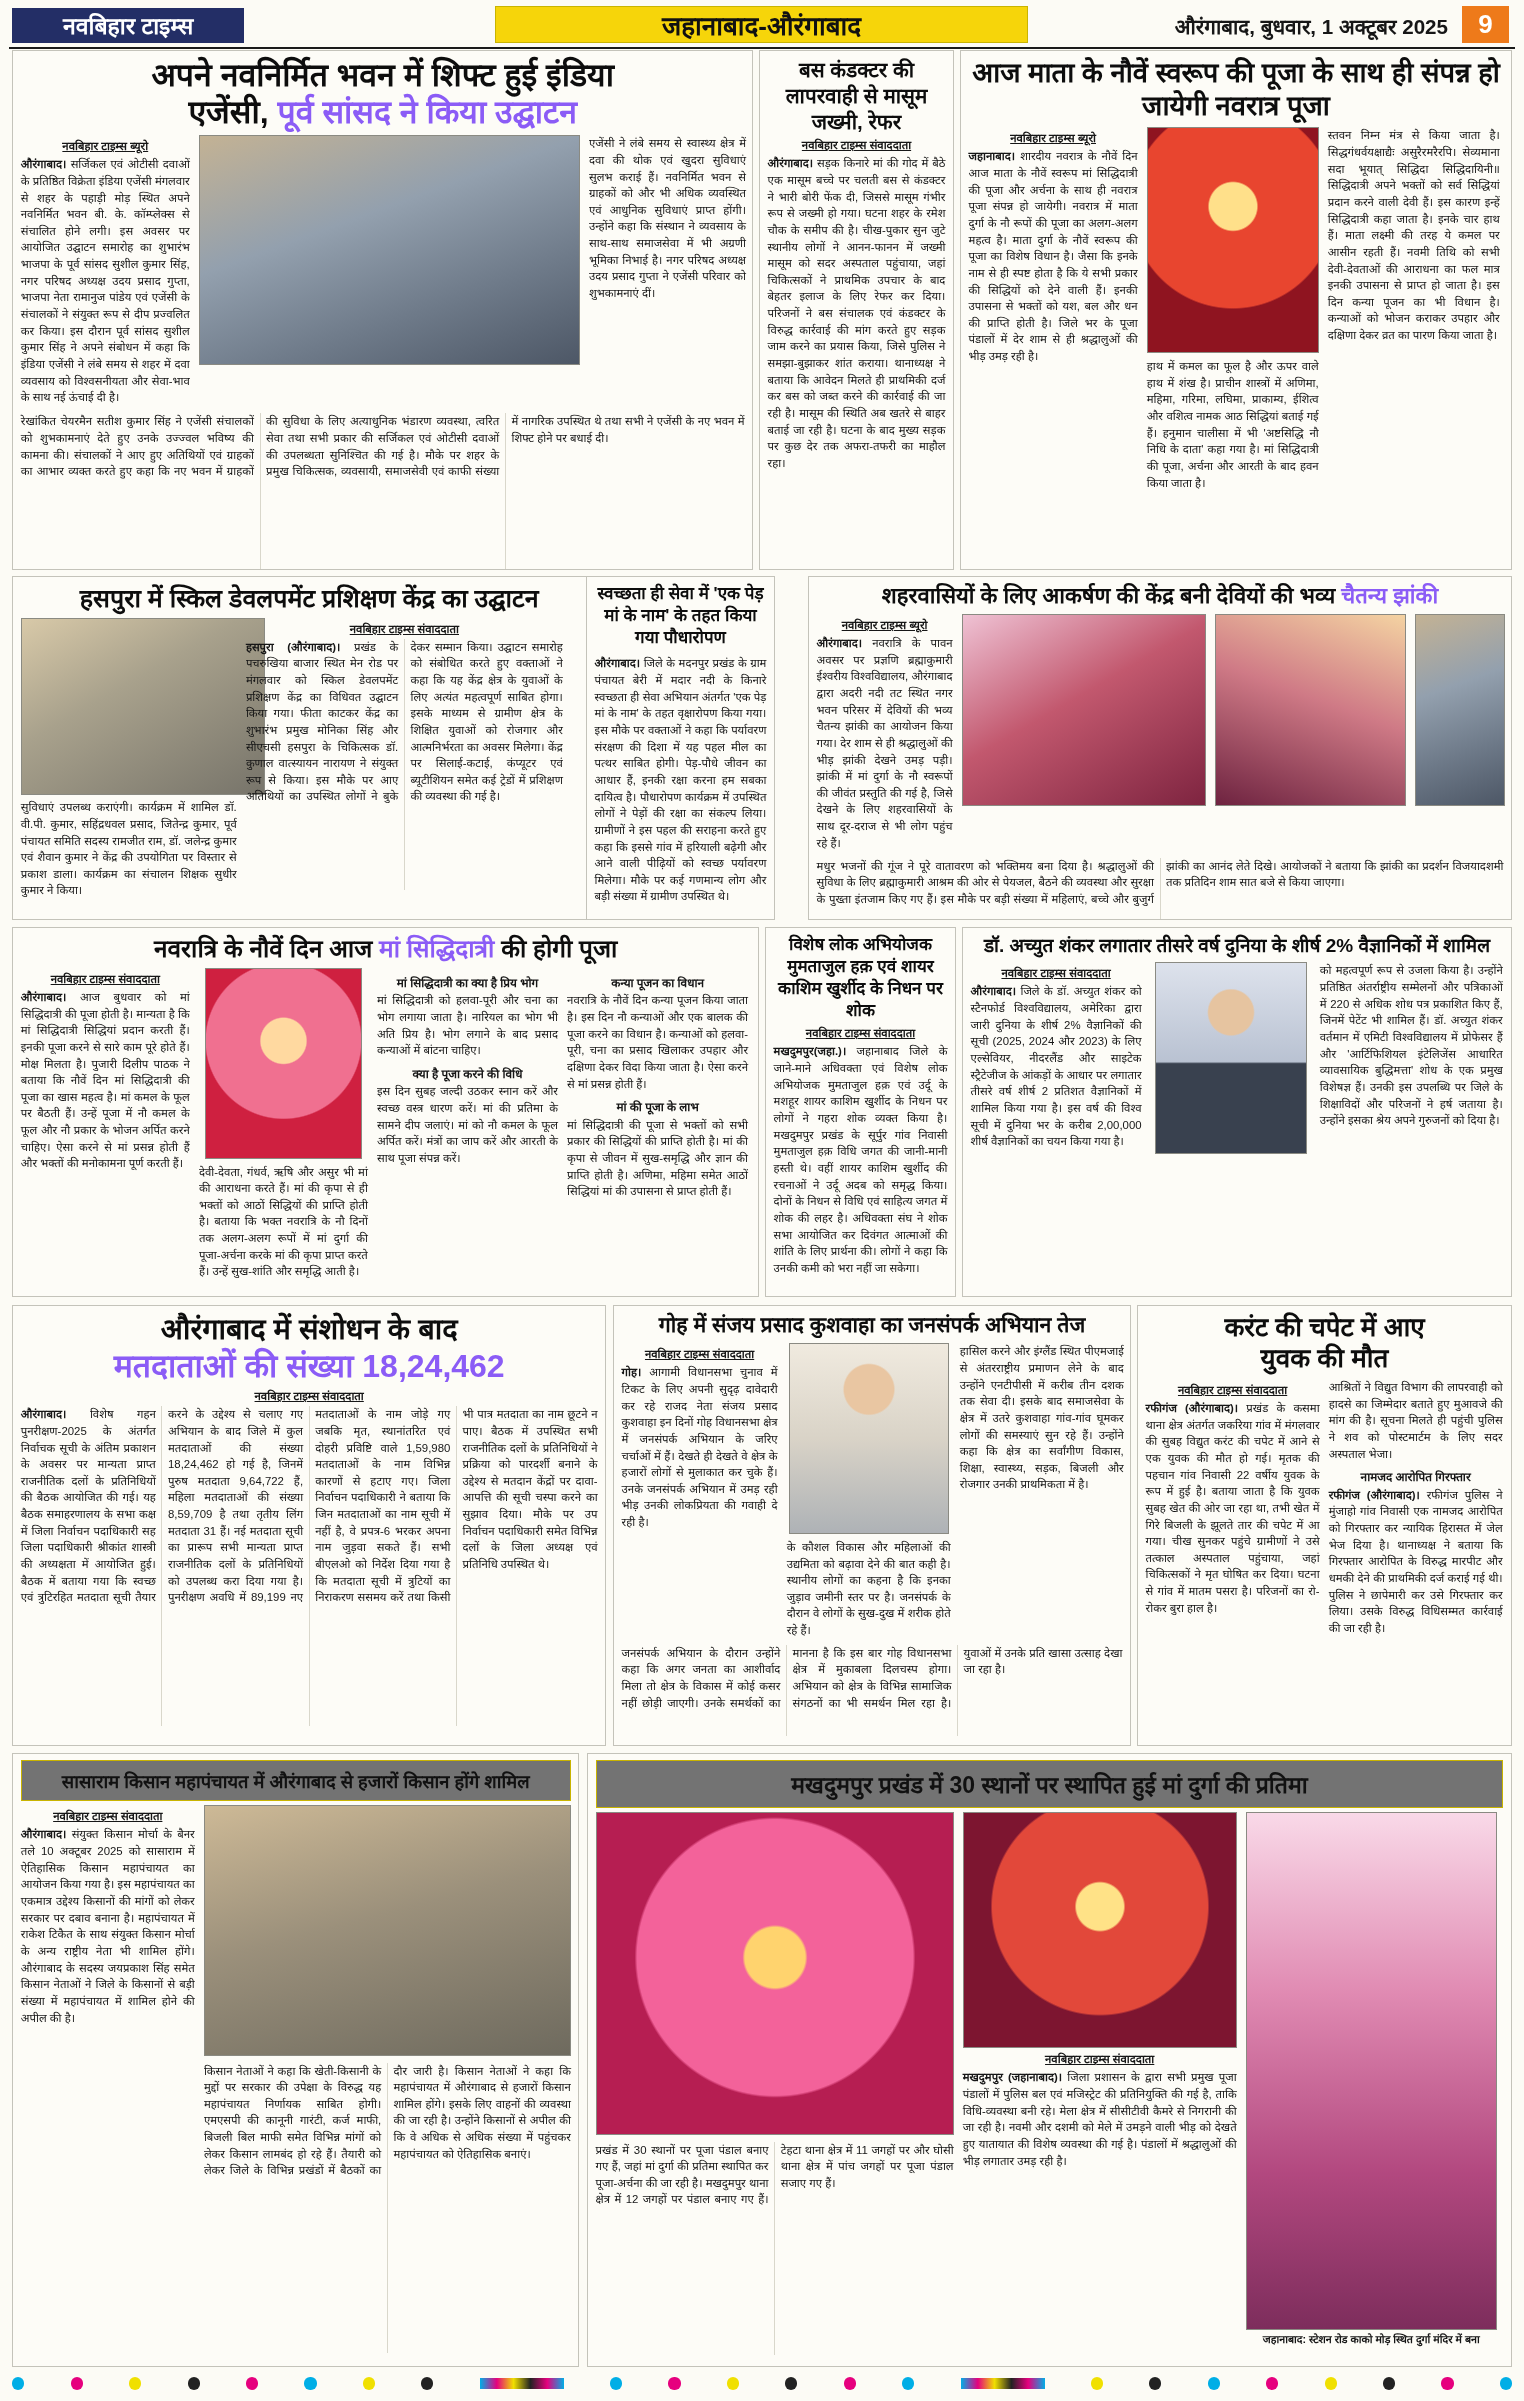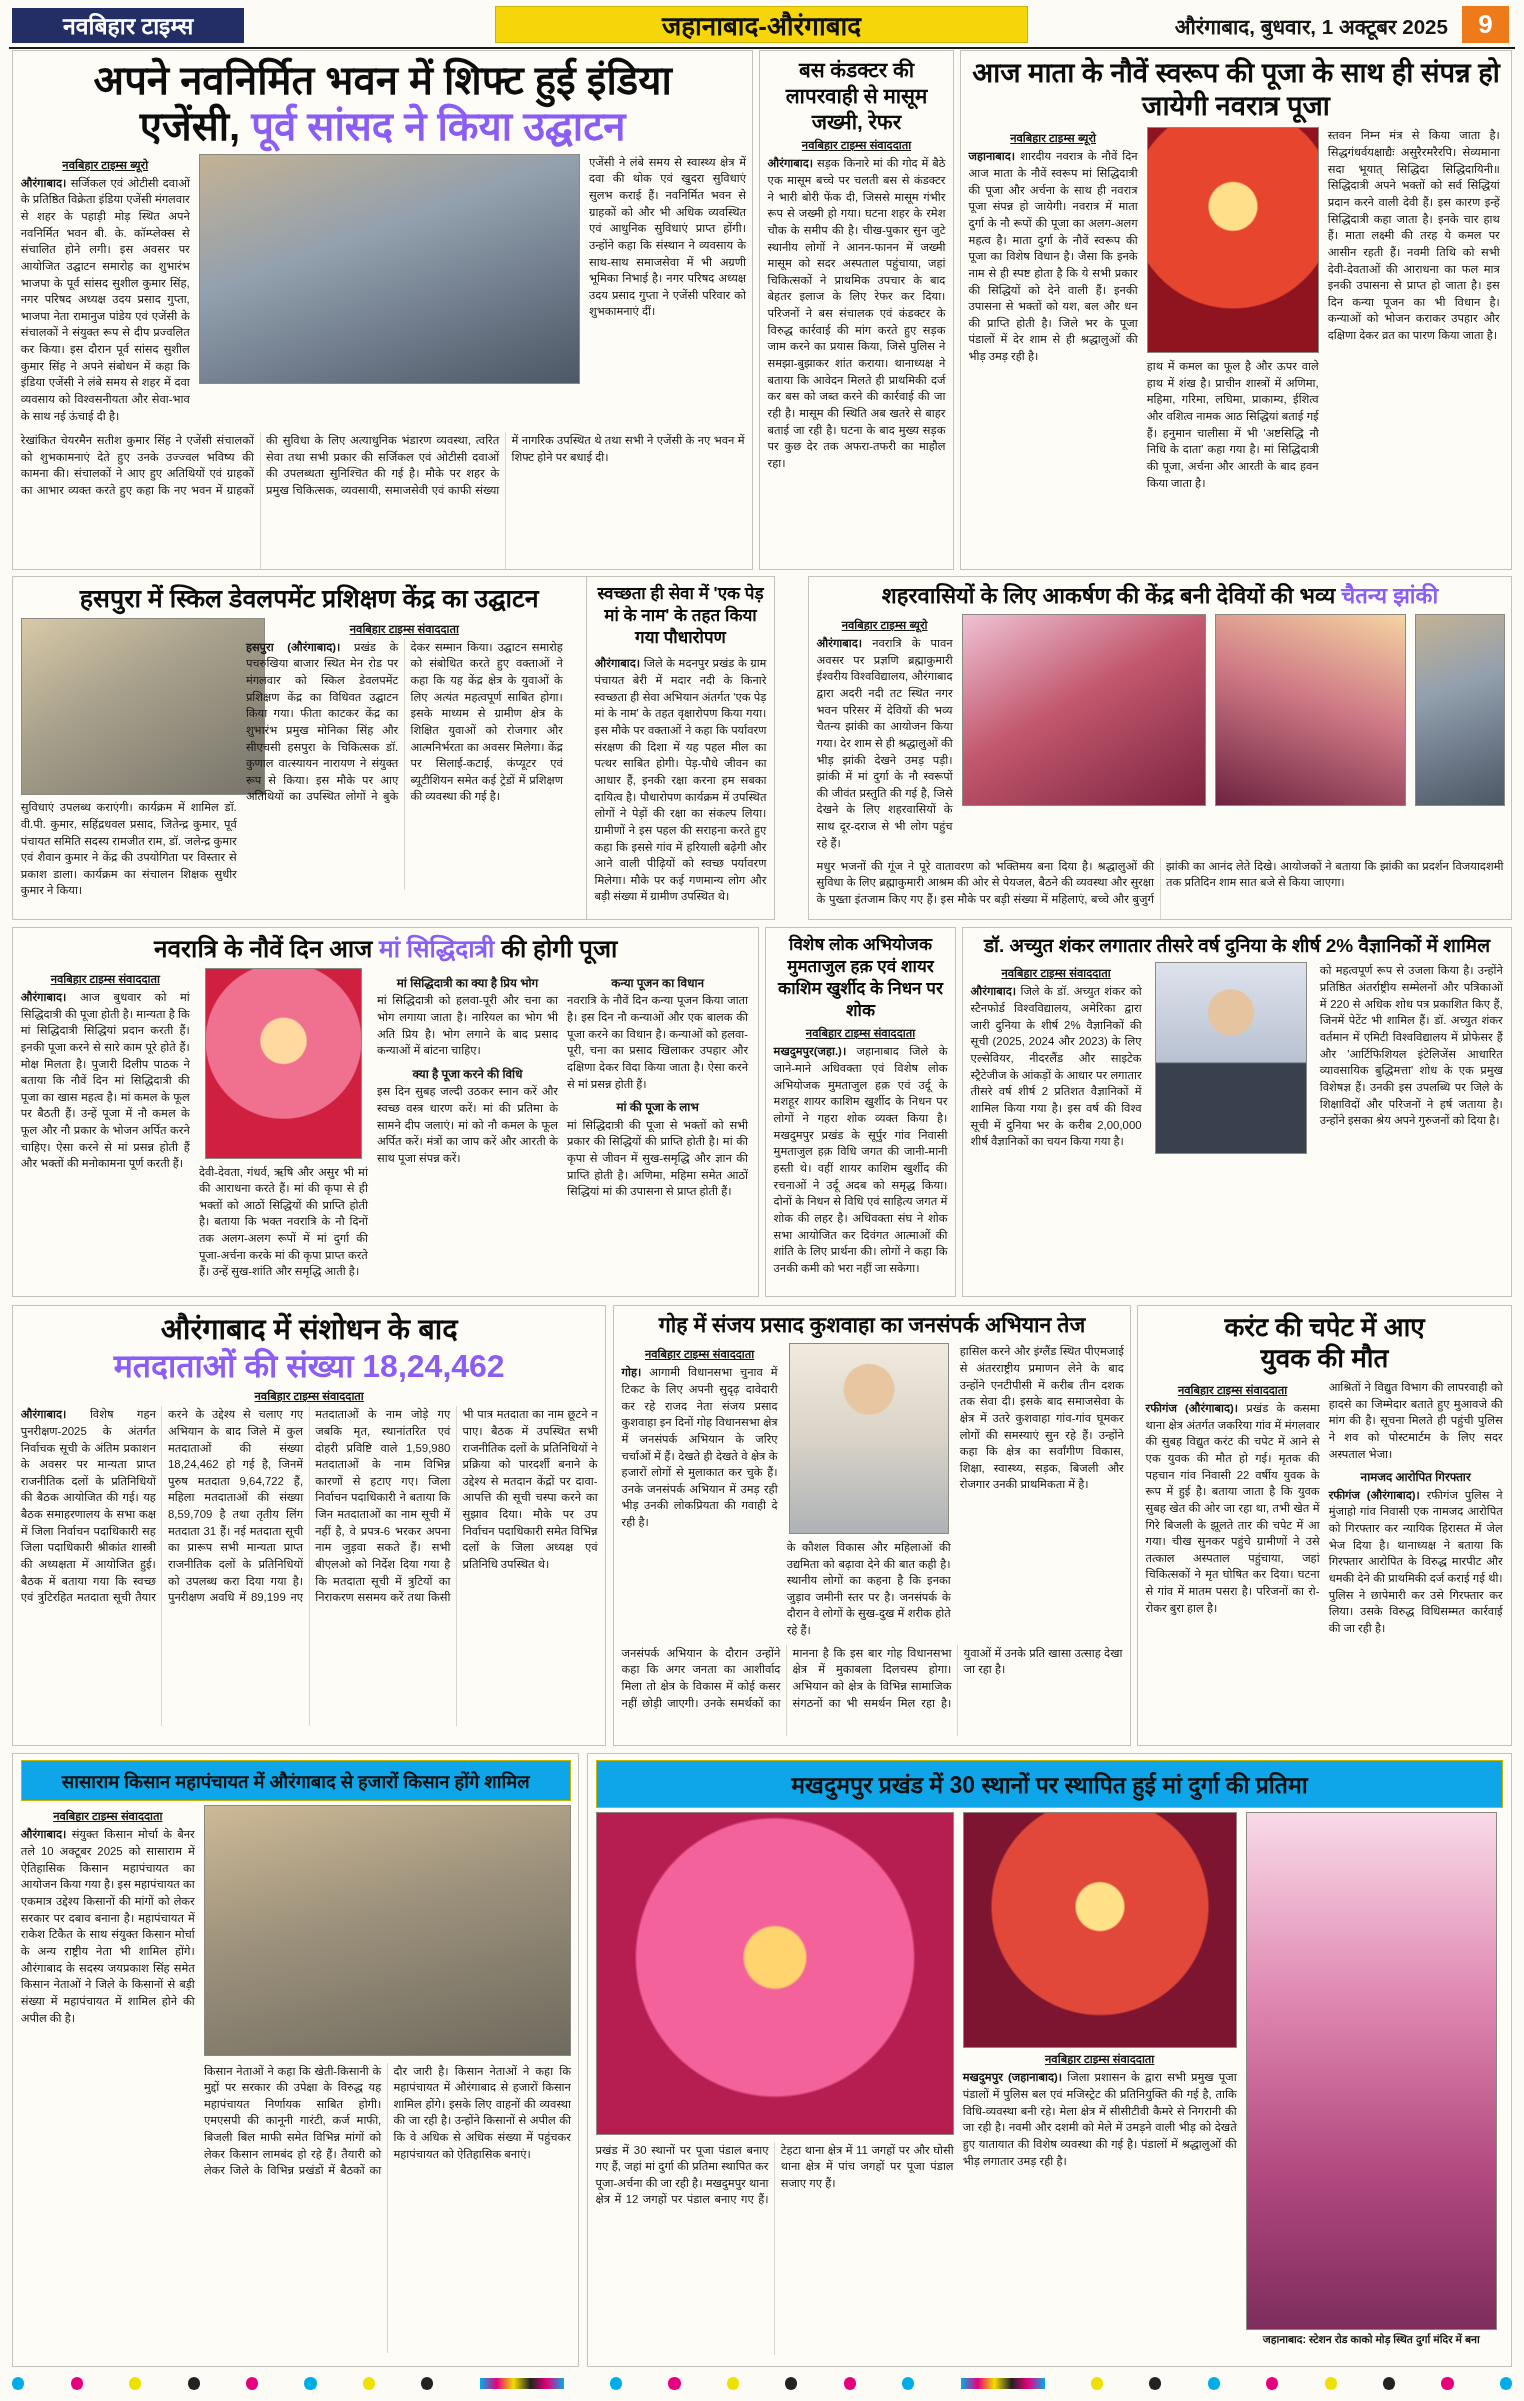--- a/index.html
+++ b/index.html
@@ -22,21 +22,21 @@
   .byl  { font-weight:700; text-decoration:underline; text-align:center; font-size:11.4px; margin:3px 0; }
   .dl   { font-weight:700; }
   .bd   { font-size:11.4px; line-height:1.46; text-align:justify; }
   .row  { display:flex; gap:9.1px; margin-top:4.6px; }
   .col  { flex:none; }
   .ph   { border:0.8px solid #8a8a82; flex:none; }
   .cap  { font-size:10.7px; font-weight:700; text-align:center; margin-top:3px; line-height:1.3; }
   .c2   { column-count:2; column-gap:12.2px; column-rule:0.8px solid #d9d7cb; }
   .c3   { column-count:3; column-gap:12.2px; column-rule:0.8px solid #d9d7cb; }
   .c4   { column-count:4; column-gap:12.2px; column-rule:0.8px solid #d9d7cb; }
-  .ybar { background:#0ea5e9; border:0.8px solid #c9b400; font-weight:700; text-align:center; padding:6.9px 4.6px; color:#111; }
+  .ybar { background:#737373; border:0.8px solid #c9b400; font-weight:700; text-align:center; padding:6.9px 4.6px; color:#111; }
   .subh { font-weight:700; text-align:center; font-size:11.8px; margin:6.1px 0 2.3px; }
   
   .ph-crowd   { background:linear-gradient(160deg,#c3b294 0%,#93a0ae 38%,#6e7a89 70%,#4d5766 100%); }
   .ph-crowd2  { background:linear-gradient(150deg,#d8c9a8 0%,#a8a18c 40%,#77746a 100%); }
   .ph-durga   { background:radial-gradient(circle at 50% 35%,#ffe08a 0 14%,#e8452f 15% 60%,#8f1420 61% 100%); }
   .ph-jhanki  { background:linear-gradient(150deg,#efc2d4 0%,#c2586e 45%,#7e2440 100%); }
   .ph-jhanki2 { background:linear-gradient(200deg,#f4d3a2 0%,#cf7a86 45%,#6e2340 100%); }
   .ph-goddess { background:radial-gradient(circle at 50% 38%,#ffd9a0 0 16%,#f07090 17% 55%,#cf2040 56% 100%); }
   .ph-portrait{ background:radial-gradient(circle at 50% 26%,#e6c4a0 0 14%,rgba(0,0,0,0) 15%),linear-gradient(180deg,#dde2ec 0%,#b9c2d2 52%,#39414f 53% 100%); }
   .ph-folded  { background:radial-gradient(circle at 50% 24%,#e9c6a2 0 15%,rgba(0,0,0,0) 16%),linear-gradient(180deg,#f0eadf 0%,#d9d3c7 50%,#aeb2b6 100%); }
@@ -55,21 +55,21 @@
 
 <div class="page">
 
   <div class="mast">नवबिहार टाइम्स</div>
   <div class="edn">जहानाबाद-औरंगाबाद</div>
   <div class="dt">औरंगाबाद, बुधवार, 1 अक्टूबर 2025</div>
   <div class="pnum">9</div>
   <div class="hrule"></div>
 
   <section class="art" style="left:12.2px;top:50px;width:741px;height:520px;">
-    <h1 class="h" style="font-size:40px;line-height:1.15;">
+    <h1 class="h" style="font-size:32px;line-height:1.15;">
       <span>अपने नवनिर्मित भवन में शिफ्ट हुई इंडिया</span><br>
       <span>एजेंसी, </span><span class="red">पूर्व सांसद ने किया उद्घाटन</span>
     </h1>
     <div class="row">
       <div class="col" style="width:169px;">
         <div class="byl">नवबिहार टाइम्स ब्यूरो</div>
         <p class="bd"><span class="dl">औरंगाबाद।</span> <span>सर्जिकल एवं ओटीसी दवाओं के प्रतिष्ठित विक्रेता इंडिया एजेंसी मंगलवार से शहर के पहाड़ी मोड़ स्थित अपने नवनिर्मित भवन बी. के. कॉम्प्लेक्स से संचालित होने लगी। इस अवसर पर आयोजित उद्घाटन समारोह का शुभारंभ भाजपा के पूर्व सांसद सुशील कुमार सिंह, नगर परिषद अध्यक्ष उदय प्रसाद गुप्ता, भाजपा नेता रामानुज पांडेय एवं एजेंसी के संचालकों ने संयुक्त रूप से दीप प्रज्वलित कर किया। इस दौरान पूर्व सांसद सुशील कुमार सिंह ने अपने संबोधन में कहा कि इंडिया एजेंसी ने लंबे समय से शहर में दवा व्यवसाय को विश्वसनीयता और सेवा-भाव के साथ नई ऊंचाई दी है।</span></p>
       </div>
       <div class="ph ph-crowd" style="width:381px;height:230px;"></div>
       <div class="col" style="width:157px;">

